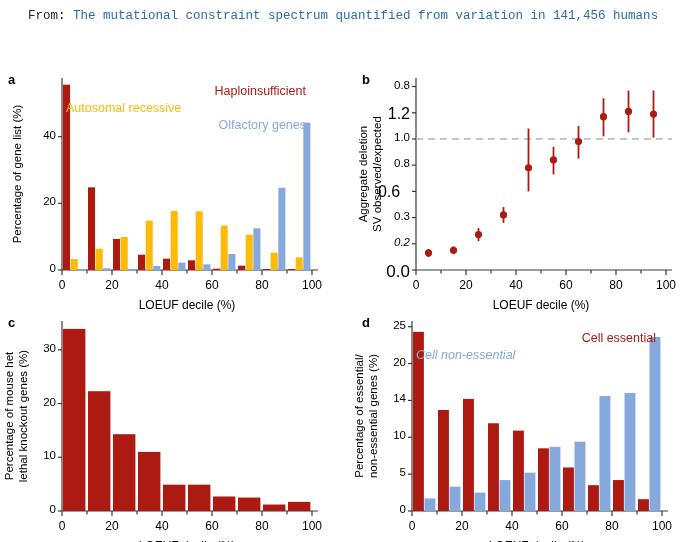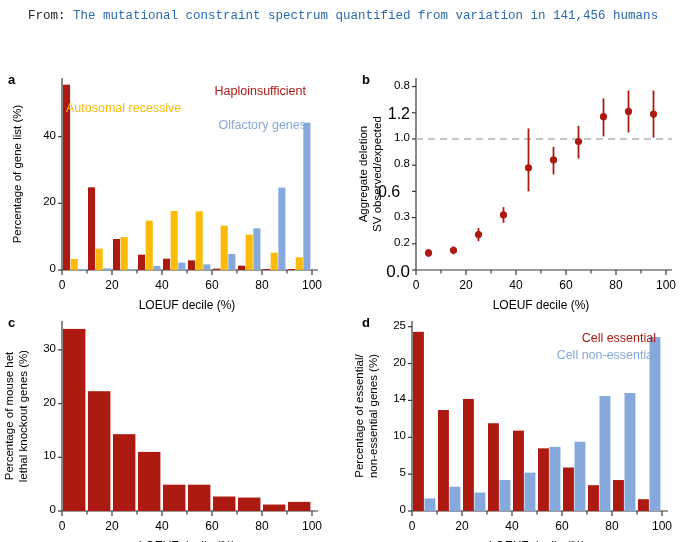--- a/index.html
+++ b/index.html
@@ -231,21 +231,21 @@
           <circle cx="228.5" cy="73.58620689655172" r="3.6" fill="#AC1A12"></circle>
           <line x1="253.5" y1="68.34482758620689" x2="253.5" y2="30.34482758620689" stroke="#AC1A12" stroke-width="1.8"></line>
           <circle cx="253.5" cy="48.68965517241381" r="3.6" fill="#AC1A12"></circle>
           <line x1="278.5" y1="64.41379310344828" x2="278.5" y2="22.482758620689623" stroke="#AC1A12" stroke-width="1.8"></line>
           <circle cx="278.5" cy="43.448275862068954" r="3.6" fill="#AC1A12"></circle>
           <line x1="303.5" y1="69.65517241379308" x2="303.5" y2="22.482758620689623" stroke="#AC1A12" stroke-width="1.8"></line>
           <circle cx="303.5" cy="46.068965517241395" r="3.6" fill="#AC1A12"></circle>
         </svg>
         <div class="panel-letter" style="position: absolute; left: 12px; top: 4px; font-size: 13px; font-weight: bold;">b</div>
         <div class="tick-label-y" style="position: absolute; left: 18px; top: 194px; width: 42px; text-align: right; font-size: 17px;">0.0</div>
-        <div class="tick-label-y" style="position: absolute; left: 18px; top: 167.793px; width: 42px; text-align: right; font-size: 11.5px;">0.2</div>
+        <div class="tick-label-y" style="position: absolute; left: 18px; top: 167.793px; width: 42px; text-align: right; font-size: 11.5px; font-style: italic;">0.2</div>
         <div class="tick-label-y" style="position: absolute; left: 18px; top: 141.586px; width: 42px; text-align: right; font-size: 11.5px;">0.3</div>
         <div class="tick-label-y" style="position: absolute; left: 18px; top: 115.379px; width: 42px; text-align: center; font-size: 16px;">0.6</div>
         <div class="tick-label-y" style="position: absolute; left: 18px; top: 89.1724px; width: 42px; text-align: right; font-size: 11.5px;">0.8</div>
         <div class="tick-label-y" style="position: absolute; left: 18px; top: 62.9655px; width: 42px; text-align: right; font-size: 11.5px;">1.0</div>
         <div class="tick-label-y" style="position: absolute; left: 18px; top: 36.7586px; width: 42px; text-align: right; font-size: 16px;">1.2</div>
         <div class="tick-label-y" style="position: absolute; left: 18px; top: 10.5517px; width: 42px; text-align: right; font-size: 11.5px;">0.8</div>
         <div class="tick-label-x" style="position: absolute; left: 46px; top: 210px; width: 40px; text-align: center; font-size: 12px;">0</div>
         <div class="tick-label-x" style="position: absolute; left: 96px; top: 210px; width: 40px; text-align: center; font-size: 12px;">20</div>
         <div class="tick-label-x" style="position: absolute; left: 146px; top: 210px; width: 40px; text-align: center; font-size: 12px;">40</div>
         <div class="tick-label-x" style="position: absolute; left: 196px; top: 210px; width: 40px; text-align: center; font-size: 12px;">60</div>
@@ -358,17 +358,17 @@
         <div class="tick-label-x" style="position: absolute; left: 142px; top: 214px; width: 40px; text-align: center; font-size: 12px;">40</div>
         <div class="tick-label-x" style="position: absolute; left: 192px; top: 214px; width: 40px; text-align: center; font-size: 12px;">60</div>
         <div class="tick-label-x" style="position: absolute; left: 242px; top: 214px; width: 40px; text-align: center; font-size: 12px;">80</div>
         <div class="tick-label-x" style="position: absolute; left: 292px; top: 214px; width: 40px; text-align: center; font-size: 12px;">100</div>
         <div class="axis-title-x" style="position: absolute; left: 52px; top: 234px; width: 270px; text-align: center; font-size: 12px;">LOEUF decile (%)</div>
         <div class="axis-title-y" style="width: 228px; left: -98px; top: 97px; transform: rotate(-90deg);">
           <div>Percentage of essential/</div>
           <div>non-essential genes (%)</div>
         </div>
         <div class="legend-entry" style="left: 66px; width: 240px; top: 26px; color: rgb(172, 26, 18); text-align: right; padding-right: 34px;">Cell essential</div>
-        <div class="legend-entry" style="left: 66px; width: 240px; top: 43px; color: rgb(134, 169, 221); text-align: right; padding-right: 34px;">Cell non-essential</div>
+        <div class="legend-entry" style="left: 66px; width: 240px; top: 43px; color: rgb(134, 169, 221); text-align: left; padding-right: 34px; font-style: italic;">Cell non-essential</div>
       </div>
   </div>
 
 </div>
 
 </body></html>

